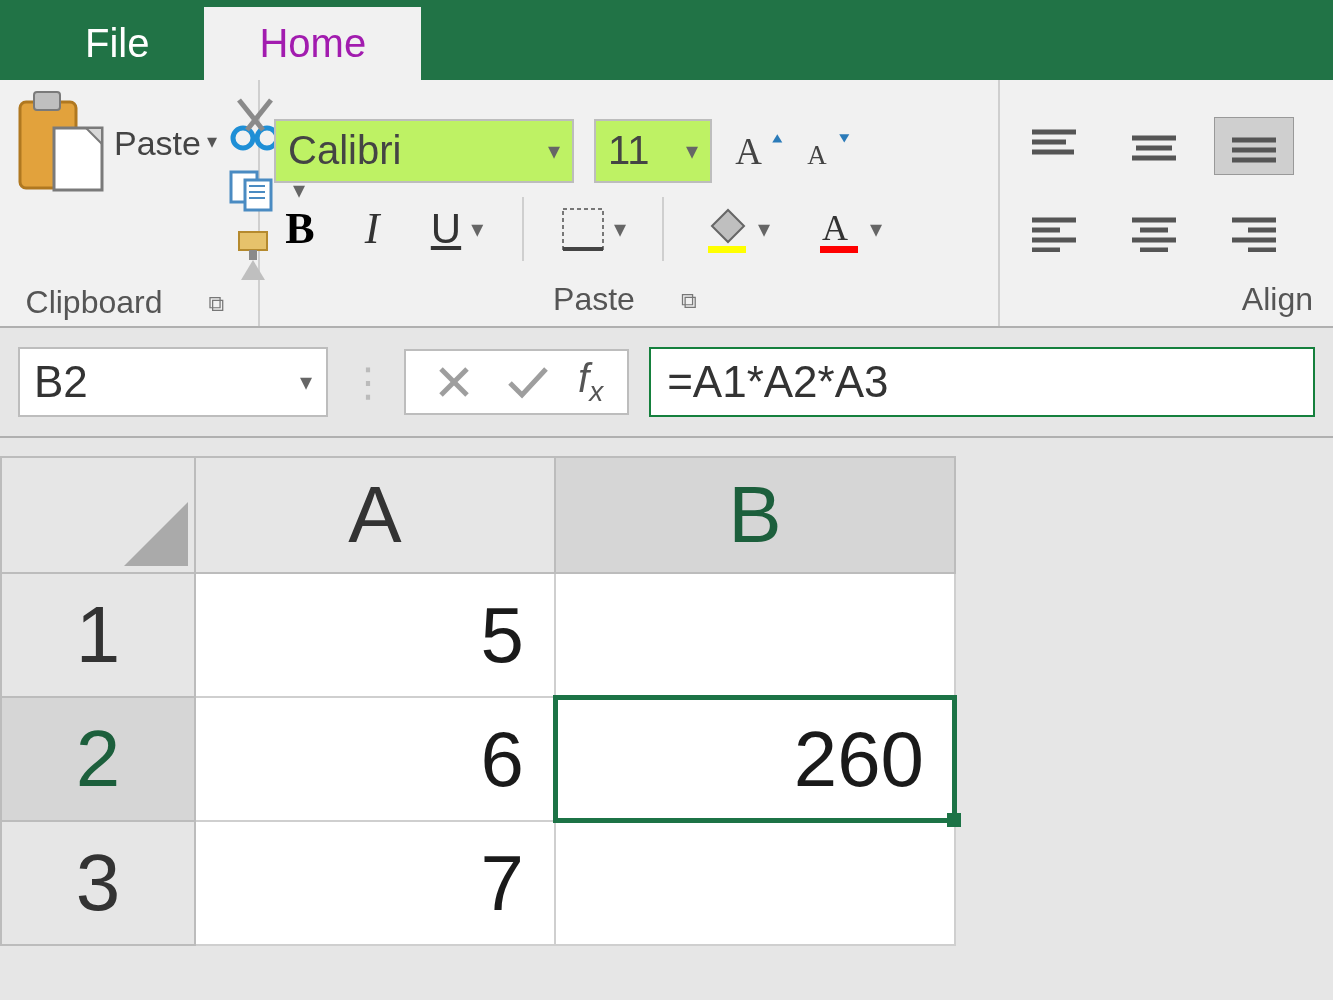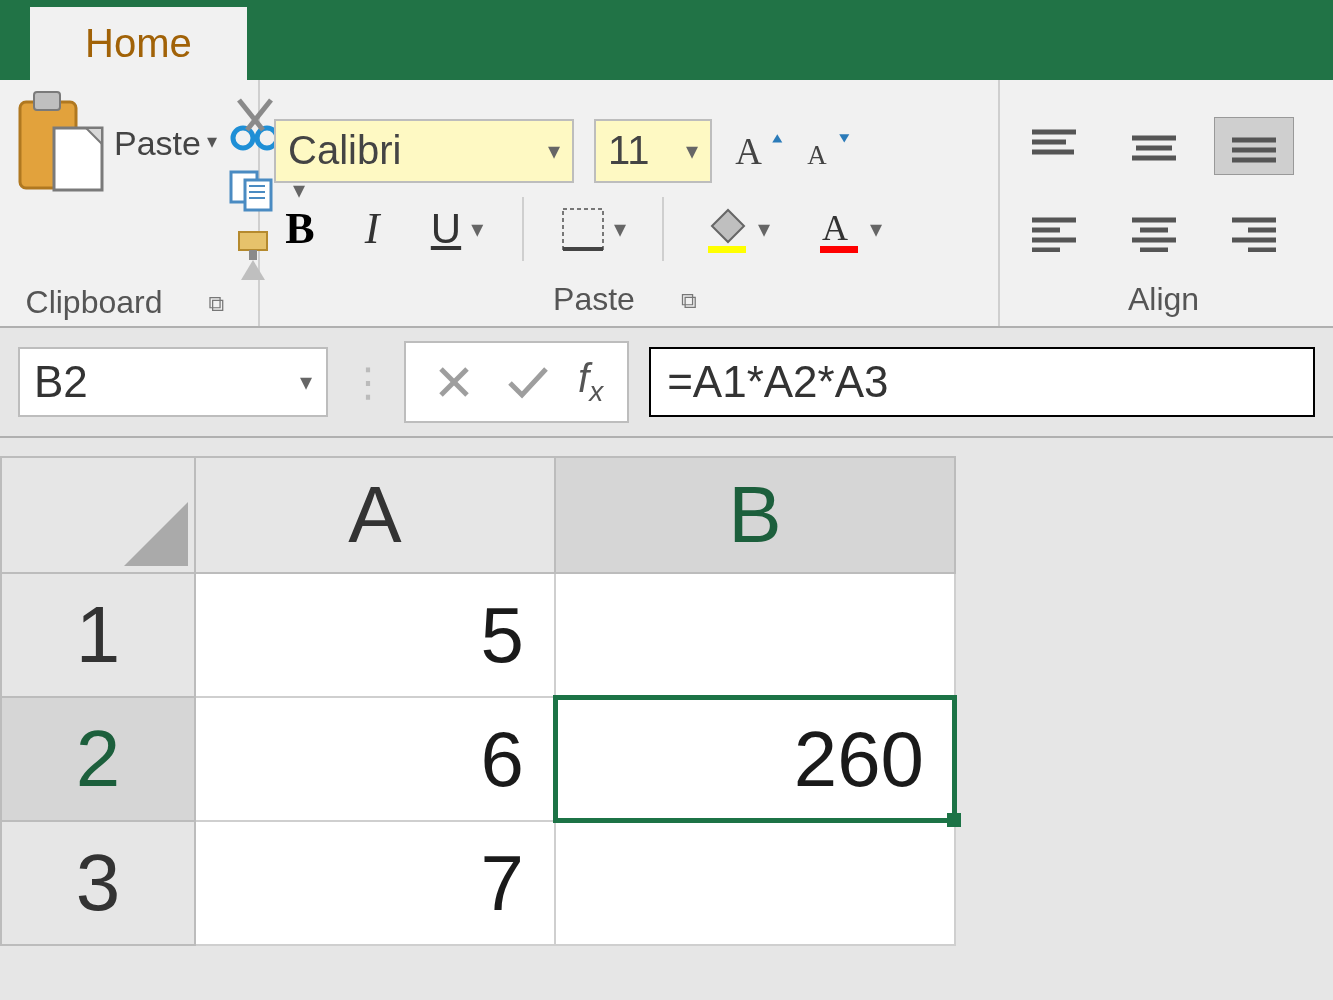--- a/index.html
+++ b/index.html
@@ -21,21 +21,21 @@
   }
   .ribbon-tab {
     color: #fff;
     font-size: 40px;
     font-weight: 300;
     padding: 14px 55px 14px 55px;
     cursor: pointer;
   }
   .ribbon-tab.active {
     background: #f1f1f1;
-    color: #a16207;
+    color: #a21caf;
   }
 
   
   .ribbon-body {
     background: #f1f1f1;
     height: 248px;
     border-bottom: 2px solid #b0b0b0;
     display: flex;
   }
 
@@ -74,21 +74,21 @@
   .paste-label { font-size:34px; color:#444;}
   .dd-arrow { font-size:20px; color:#555; margin-top:-4px;}
 
   .small-col { display:flex; flex-direction:column; gap:16px; padding-top:8px;}
   .small-col > div { display:flex; align-items:center; gap:10px;}
 
   
   .font-row { display:flex; flex-direction:column; gap:14px; padding-top:10px; width:710px;}
   .font-top { display:flex; align-items:center; gap:20px;}
   .combo {
-    background:#fef9c3; border:2px solid #bdbdbd; height:64px;
+    background:#bef264; border:2px solid #bdbdbd; height:64px;
     display:flex; align-items:center; justify-content:space-between;
     padding:0 12px; font-size:40px; color:#444;
   }
   .font-name-combo { width:300px;}
   .font-size-combo { width:118px;}
   .font-bottom { display:flex; align-items:center; gap:20px; }
   .btn { width:52px; height:52px; display:flex; align-items:center; justify-content:center; cursor:pointer;}
   .bold-letter { font-weight:900; font-size:44px; font-family:"Times New Roman",serif;}
   .italic-letter { font-style:italic; font-size:44px; font-family:"Times New Roman",serif; color:#333;}
   .underline-letter { text-decoration:underline; font-size:42px; color:#333;}
@@ -109,25 +109,25 @@
     gap:20px;
     padding:0 18px;
     border-bottom:2px solid #b0b0b0;
   }
   .name-box {
     background:#fff; border:2px solid #bdbdbd;
     height:70px; width:310px; display:flex; align-items:center; justify-content:space-between;
     font-size:44px; padding:0 14px; color:#333;
   }
   .grip { color:#bbb; font-size:40px; letter-spacing:-4px;}
-  .fx-buttons { display:flex; align-items:center; gap:26px; background:#fff; border:2px solid #bdbdbd; height:82px; padding:0 24px;}
+  .fx-buttons { display:flex; align-items:center; gap:26px; background:#fff; border:2px solid #bdbdbd; height:66px; padding:0 24px;}
   .fx-btn { width:48px; height:48px; display:flex; align-items:center; justify-content:center; color:#9e9e9e;}
   .fx-label { font-style:italic; font-size:40px; color:#555;}
   .formula-input {
-    background:#fff; border:2px solid #000000; height:70px; flex:1;
+    background:#fff; border:2px solid #15803d; height:70px; flex:1;
     font-size:44px; color:#333; padding:0 16px; display:flex; align-items:center;
   }
 
   
   .sheet-wrap { background:#e6e6e6; padding-top:18px;}
   .sheet { border-collapse:collapse; font-size:80px; color:#222; background:#fff;}
   .corner {
     width:194px; height:116px; background:#e6e6e6; border:2px solid #bcbcbc;
     position:relative;
   }
@@ -155,20 +155,21 @@
     width:14px; height:14px; background:#1c7346;
   }
 
   
   .caret { font-size:24px; color:#666;}
 </style>
 </head>
 <body>
 
 <div class="ribbon-tabs">
+  <div class="ribbon-tab">File</div>
   <div class="ribbon-tab active">Home</div>
 </div>
 
 <div class="ribbon-body">
 
   <div class="group" style="width:260px;">
     <div class="group-body clipboard">
       <div class="paste-col">
         <div class="paste-icon-box">
           <svg viewBox="0 0 94 110" width="94" height="110">
@@ -330,21 +331,21 @@
             <svg width="56" height="40">
                 <line x1="6" y1="8" x2="50" y2="8" stroke="#555" stroke-width="5"></line>
                 <line x1="22" y1="18" x2="50" y2="18" stroke="#555" stroke-width="5"></line>
                 <line x1="6" y1="28" x2="50" y2="28" stroke="#555" stroke-width="5"></line>
                 <line x1="22" y1="38" x2="50" y2="38" stroke="#555" stroke-width="5"></line>
               </svg>
           </div>
         </div>
       </div>
     </div>
-    <div class="group-label" style="justify-content:center; padding-right:6px;margin-top:8px;">
+    <div class="group-label" style="justify-content:flex-end; padding-right:6px;margin-top:8px;">
       <span>Align</span>
     </div>
   </div>
 
 </div>
 
 <div class="formula-area">
   <div class="name-box">
     <span>B2</span>
     <span class="caret">▾</span>

